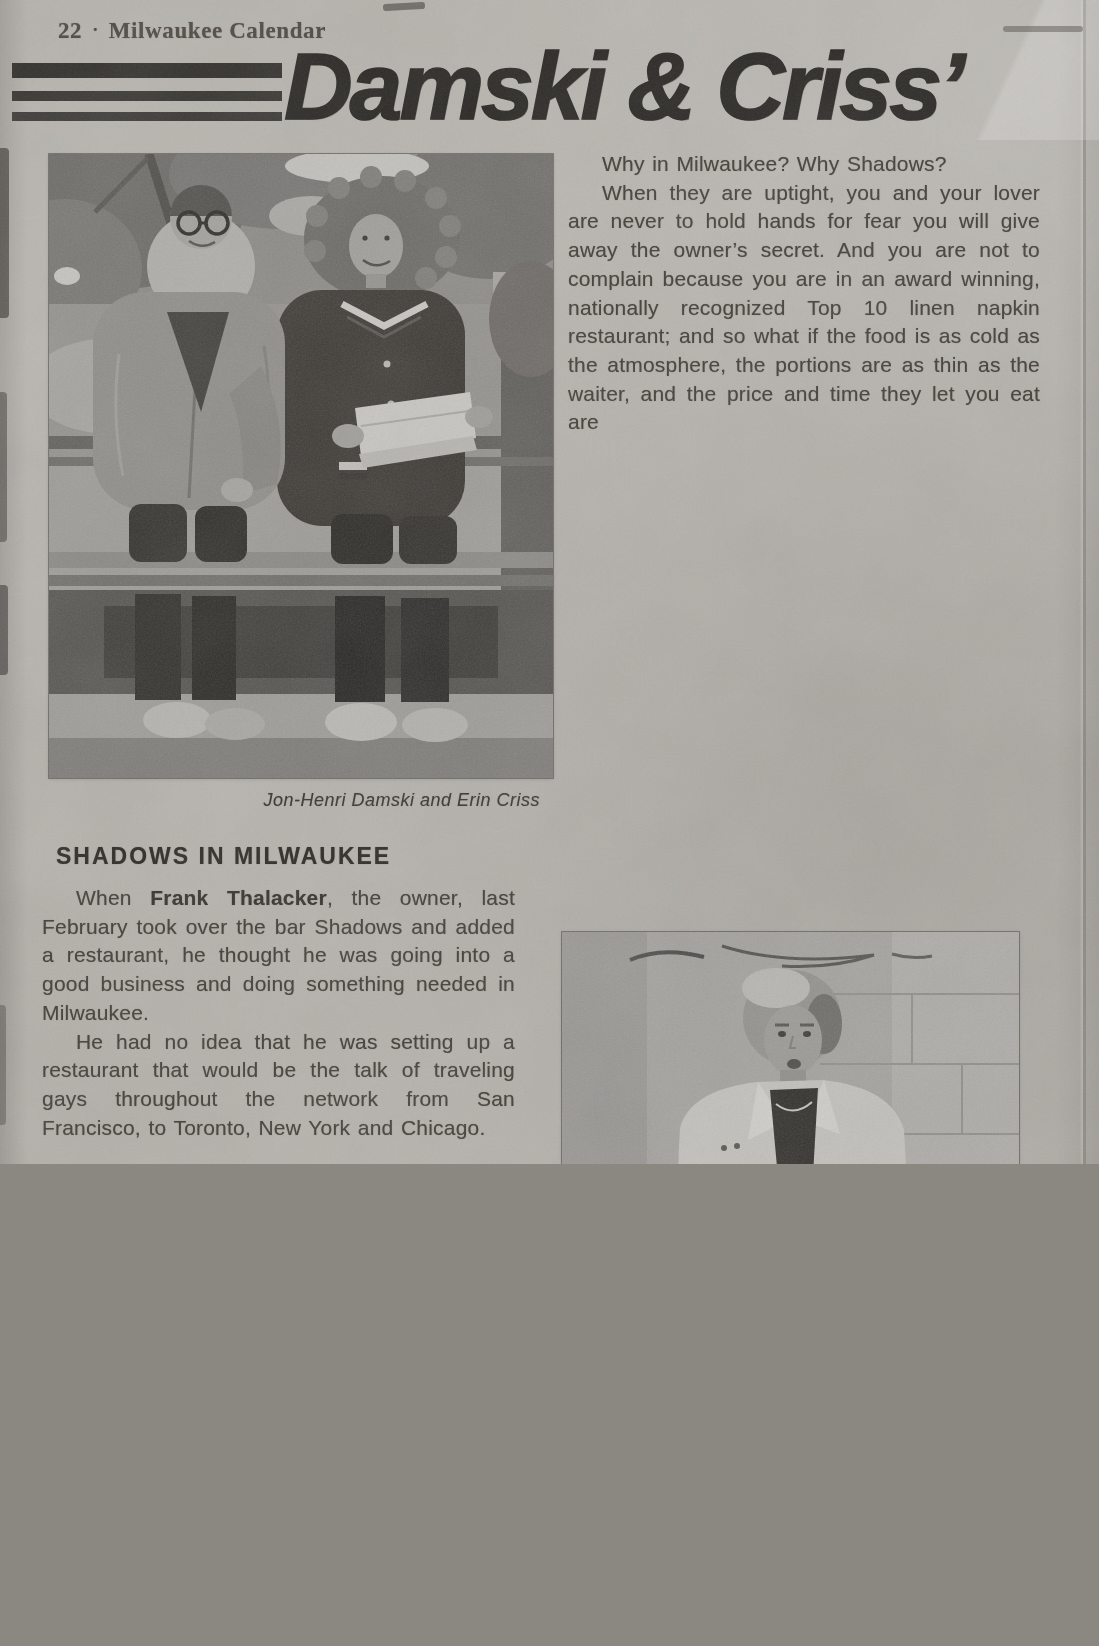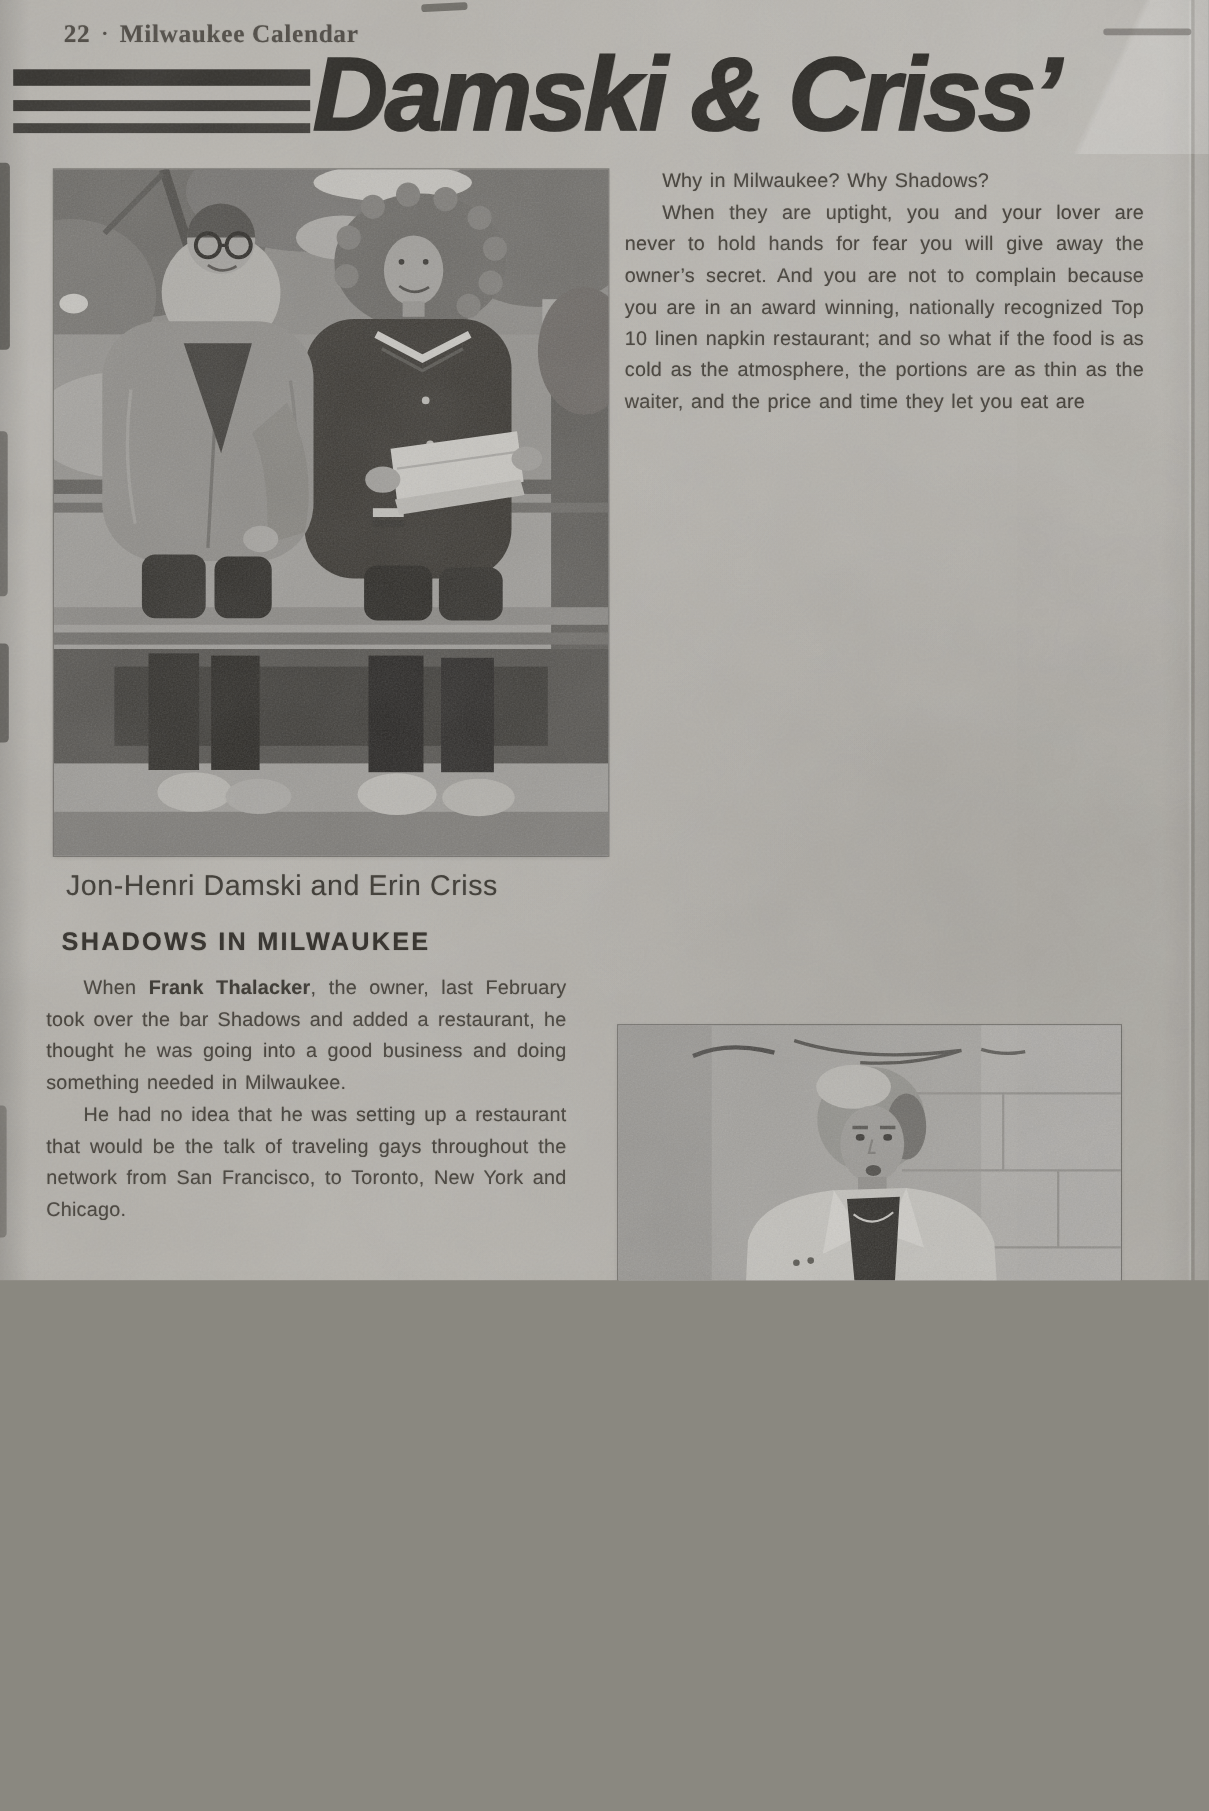--- a/index.html
+++ b/index.html
@@ -36,32 +36,32 @@
     text-shadow:1px 1px 0 rgba(45,43,39,0.35);
   }
   
   .photo-frame{
     background:#9d9b97;
     box-shadow:0 0 0 1px rgba(70,68,64,0.55), 0 1px 4px rgba(0,0,0,0.15);
   }
   figure{margin:0;}
   
   .caption{
-    font-size:26px; color:#3c3933; text-align:left;
+    font-style:italic; font-size:18px; color:#3c3933; text-align:right;
     letter-spacing:0.5px; text-shadow:0 0 1px rgba(60,57,51,0.4);
   }
   
   #section-heading{
     left:56px; top:843px; font-weight:700; font-size:23px; letter-spacing:2px;
     color:#2f2c27; text-shadow:0 0 1px rgba(47,44,39,0.5);
   }
   
   .body-col p{
     margin:0; text-indent:34px; text-align:justify;
-    font-size:18px; line-height:28.7px; letter-spacing:0.2px; word-spacing:1.5px;
+    font-size:21px; line-height:28.7px; letter-spacing:0.2px; word-spacing:1.5px;
     color:#45413a; text-shadow:0 0 1px rgba(69,65,58,0.45);
   }
   .body-col .b{font-weight:700; color:#38352f;}
   #left-body{left:42px; top:884px; width:473px;}
   #right-body{left:568px; top:150px; width:472px;}
   #caption-1{left:60px; top:790px; width:480px;}
   #caption-2{left:552px; top:1566px; width:468px;}
   
   .crease-v{left:1083px; top:0; width:3px; height:1646px;
     background:rgba(88,85,80,0.30); box-shadow:-2px 0 2px rgba(255,255,255,0.18);}

